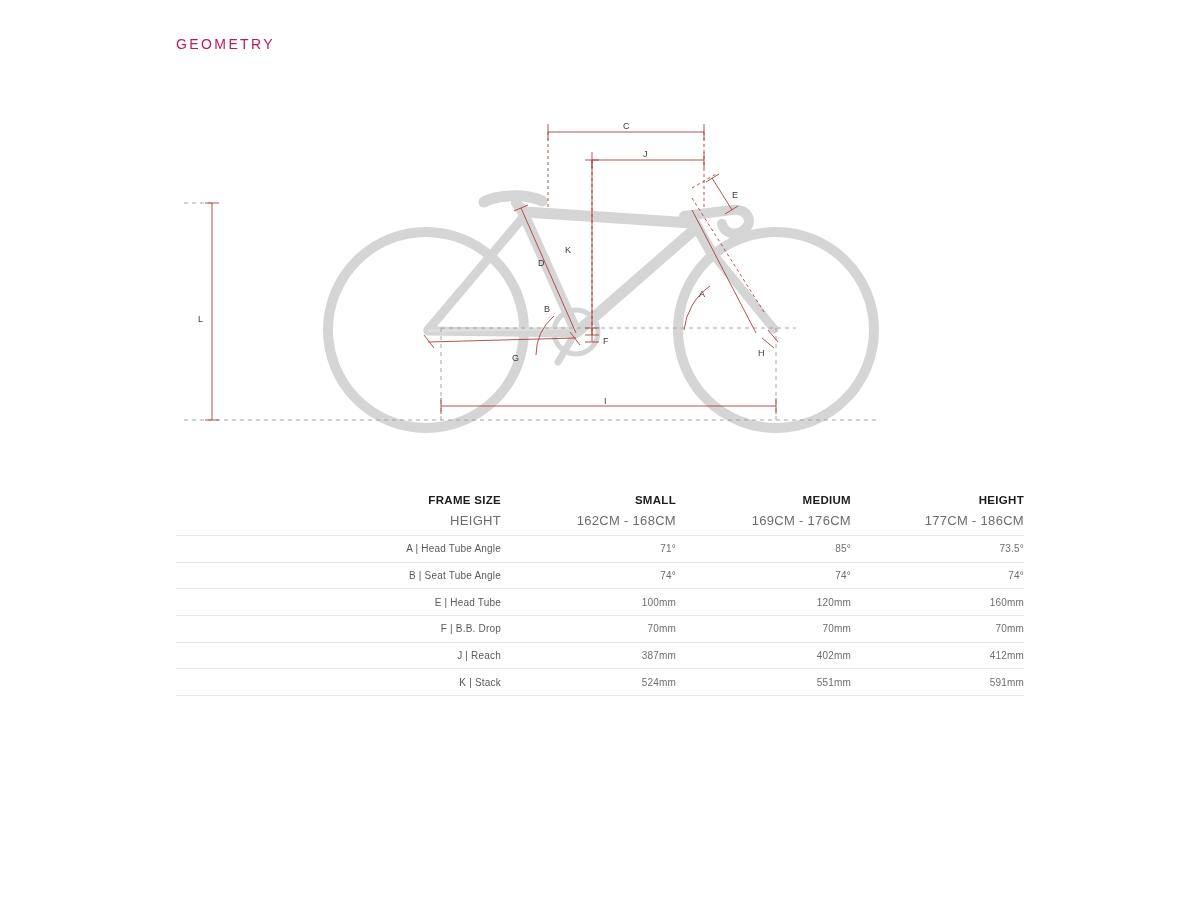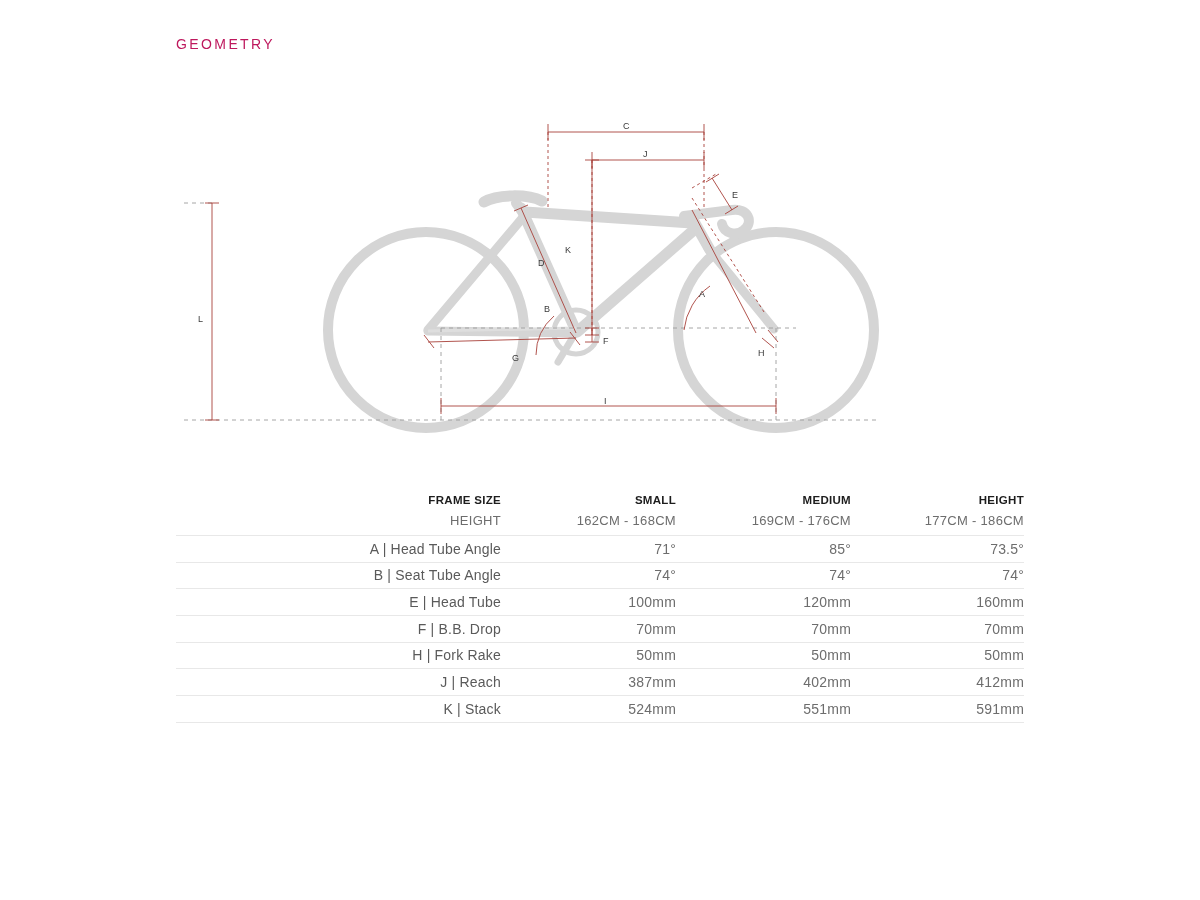--- a/index.html
+++ b/index.html
@@ -73,21 +73,21 @@
     padding-bottom: 3px;
   }
   .hdr-sub td {
     color: #6d6d6d;
     font-size: 13px;
     letter-spacing: 0.3px;
     padding-bottom: 3px;
   }
   .data-row td {
     color: #6d6d6d;
-    font-size: 14px;
+    font-size: 10px;
     letter-spacing: 0.2px;
   }
   .data-row td.col-label {
     color: #5a5a5a;
   }
 </style>
 </head>
 <body>
 
 <div class="page-title">GEOMETRY</div>
@@ -237,26 +237,20 @@
       <td class="col-m">120mm</td>
       <td class="col-l">160mm</td>
     </tr>
     <tr class="data-row ruled">
       <td class="col-label">F | B.B. Drop</td>
       <td class="col-s">70mm</td>
       <td class="col-m">70mm</td>
       <td class="col-l">70mm</td>
     </tr>
     <tr class="data-row ruled">
-      <td class="col-label">H | Fork Rake</td>
-      <td class="col-s">50mm</td>
-      <td class="col-m">50mm</td>
-      <td class="col-l">50mm</td>
-    </tr>
-    <tr class="data-row ruled">
       <td class="col-label">J | Reach</td>
       <td class="col-s">387mm</td>
       <td class="col-m">402mm</td>
       <td class="col-l">412mm</td>
     </tr>
     <tr class="data-row ruled">
       <td class="col-label">K | Stack</td>
       <td class="col-s">524mm</td>
       <td class="col-m">551mm</td>
       <td class="col-l">591mm</td>

